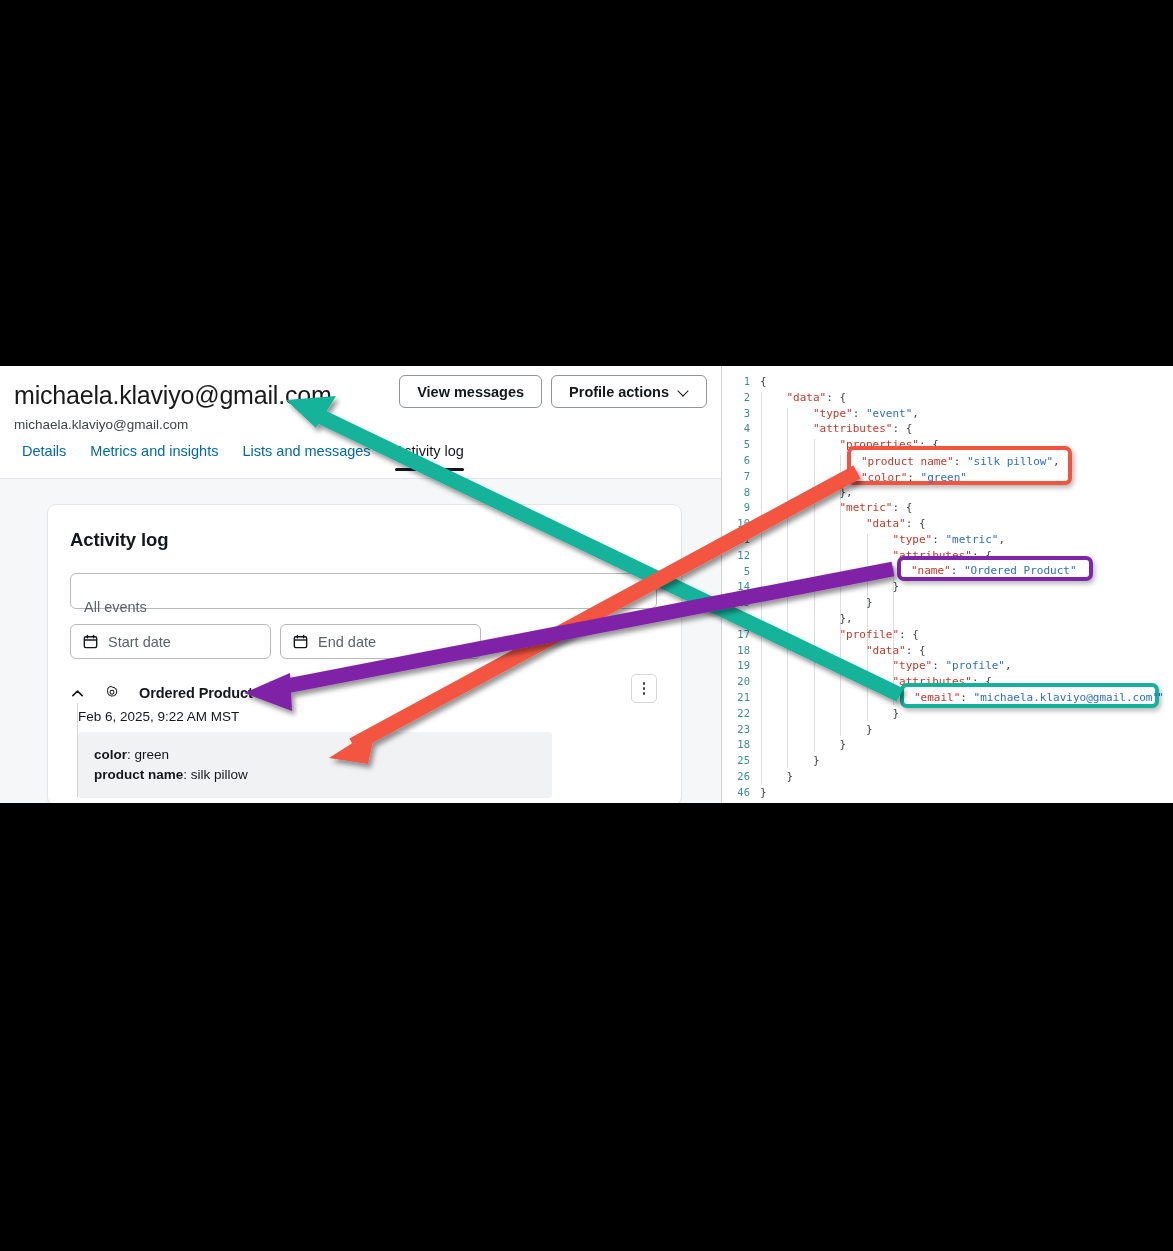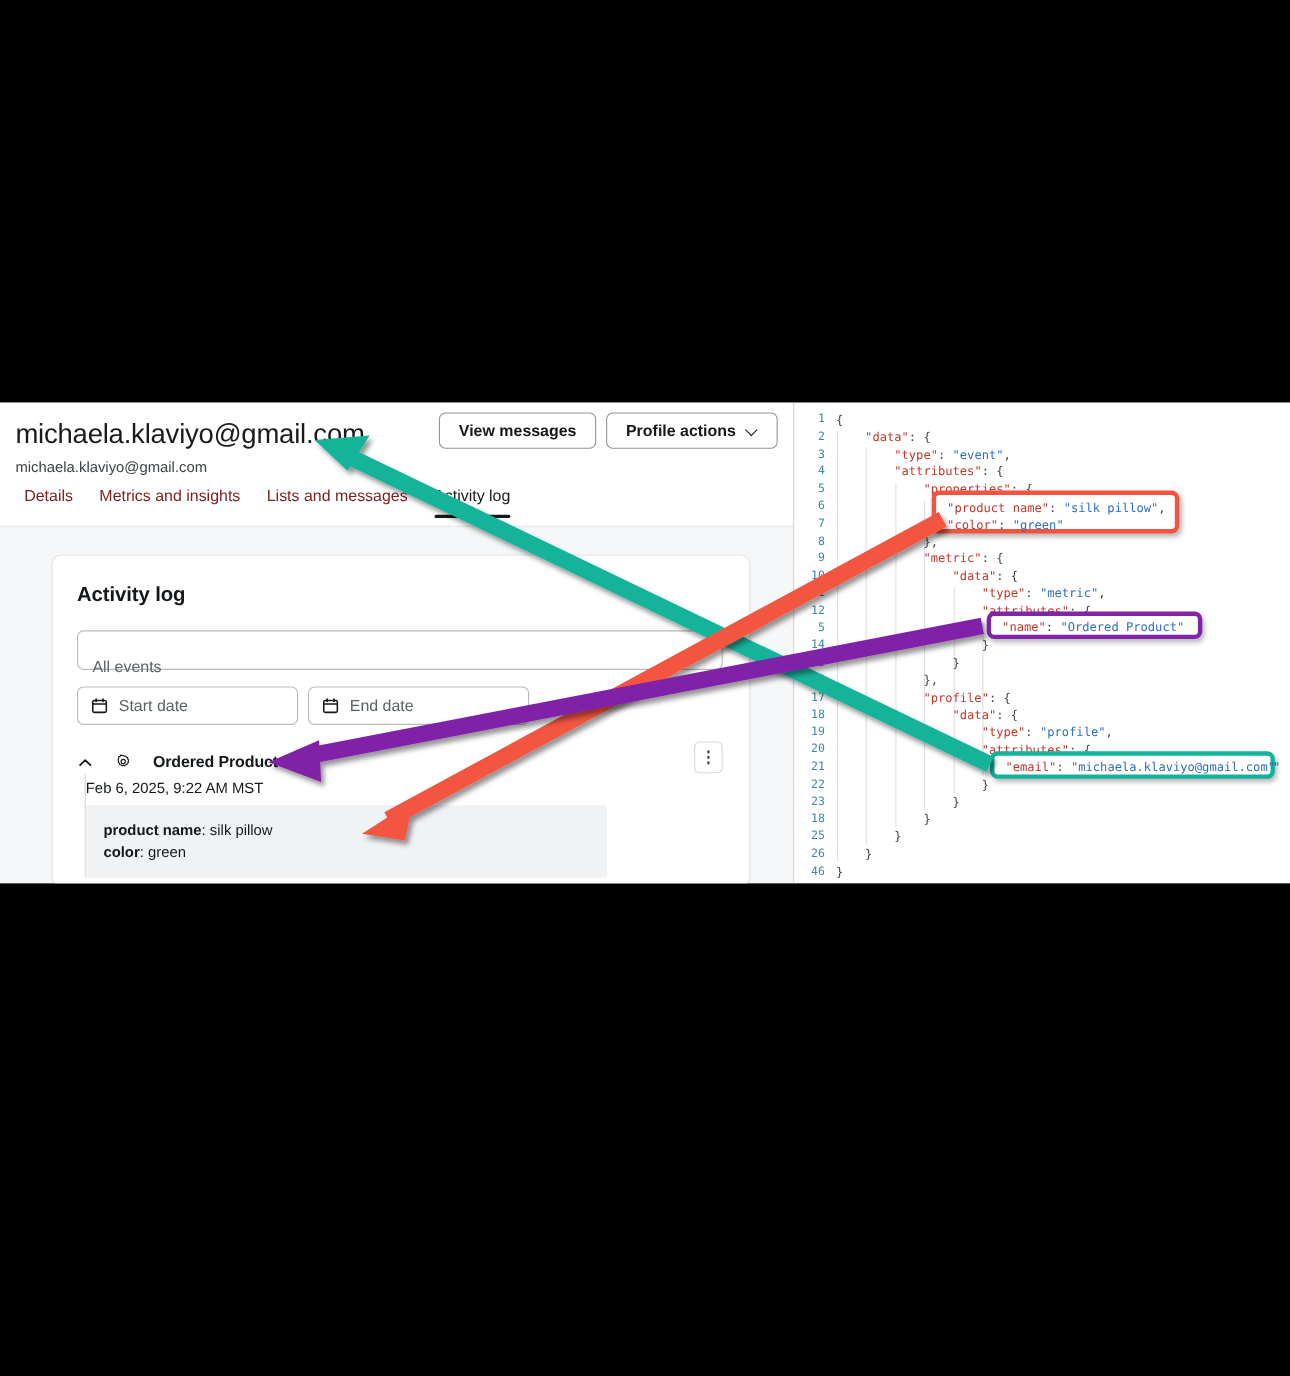--- a/index.html
+++ b/index.html
@@ -43,21 +43,21 @@
   .chev::after{
     content:"";position:absolute;left:1px;top:1px;width:7px;height:7px;
     border-right:1.9px solid #14181b;border-bottom:1.9px solid #14181b;
     transform:rotate(45deg);
   }
   .tabs{
     position:absolute;left:10px;top:72px;display:flex;gap:0;
   }
   .tab{
     position:relative;padding:5px 12px 12px 12px;
-    font-size:14.5px;color:#7f1d1d;cursor:pointer;white-space:nowrap;
+    font-size:14.5px;color:#0369a1;cursor:pointer;white-space:nowrap;
   }
   .tab.active{color:#14181b;}
   .tab.active::after{
     content:"";position:absolute;left:12px;right:12px;bottom:0;
     height:3px;background:#14181b;border-radius:2px;
   }
 
   .content-bg{
     position:absolute;left:0;top:113px;width:721px;height:324px;
     background:#f6f7f8;
@@ -247,24 +247,24 @@
         <div class="kebab">
           <i></i>
           <i></i>
           <i></i>
         </div>
       </div>
       <div class="ev-body">
         <div class="ev-time">Feb 6, 2025, 9:22 AM MST</div>
         <div class="props">
           <div>
-            <b>product name</b><span>: </span><span>silk pillow</span>
+            <b>color</b><span>: </span><span>green</span>
           </div>
           <div>
-            <b>color</b><span>: </span><span>green</span>
+            <b>product name</b><span>: </span><span>silk pillow</span>
           </div>
         </div>
       </div>
     </div>
   </div>
 
   <div class="code-pane">
     <div class="code-inner" id="code-inner">
         <div class="guide" style="left: 39px; top: 17.8px; height: 392px;"></div>
         <div class="guide" style="left: 65.48px; top: 33.6px; height: 360.4px;"></div>

